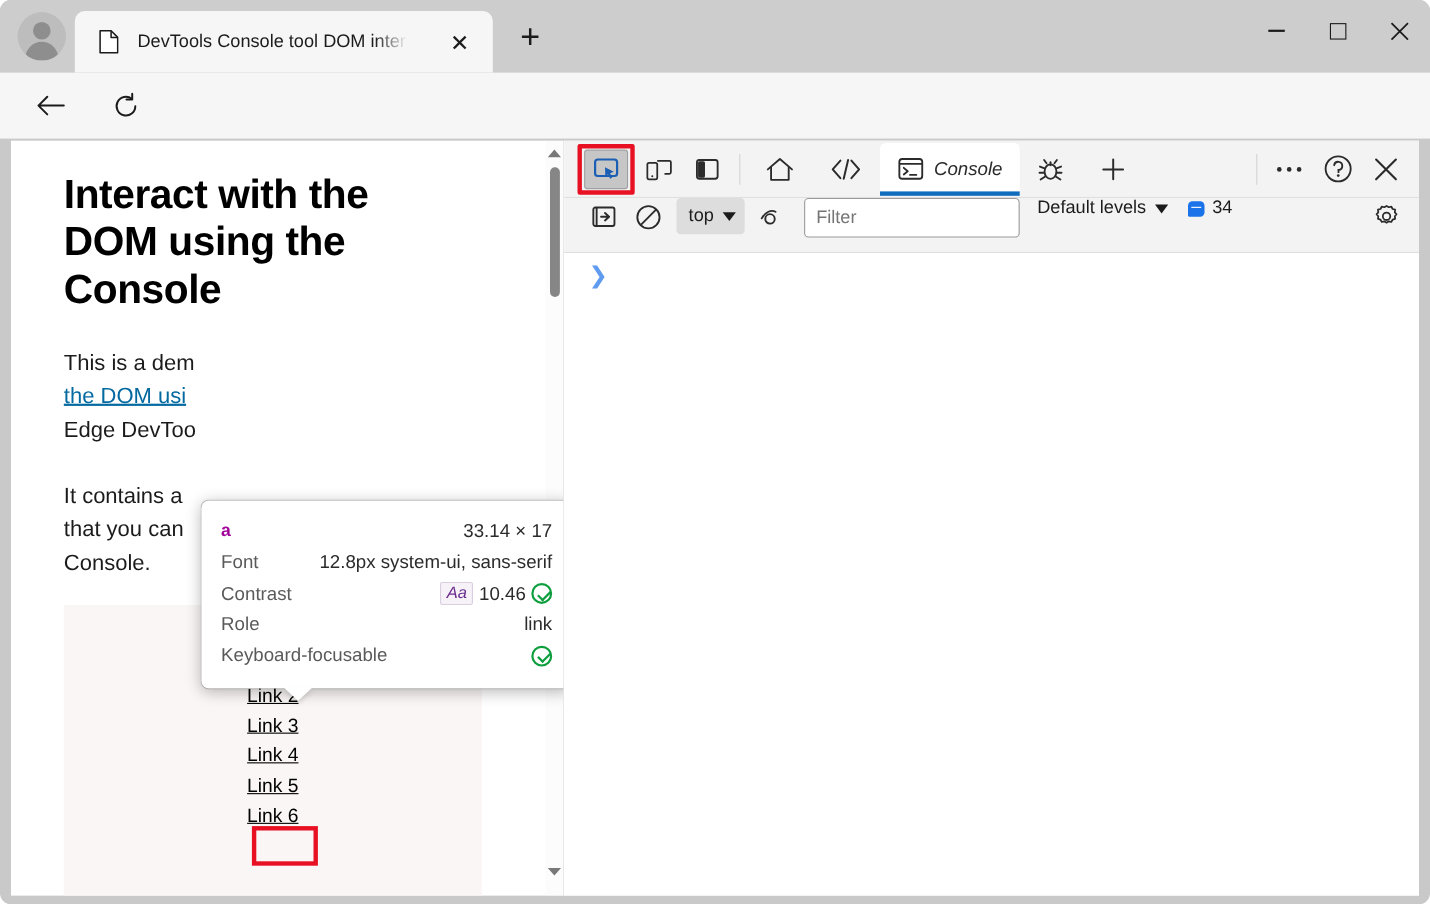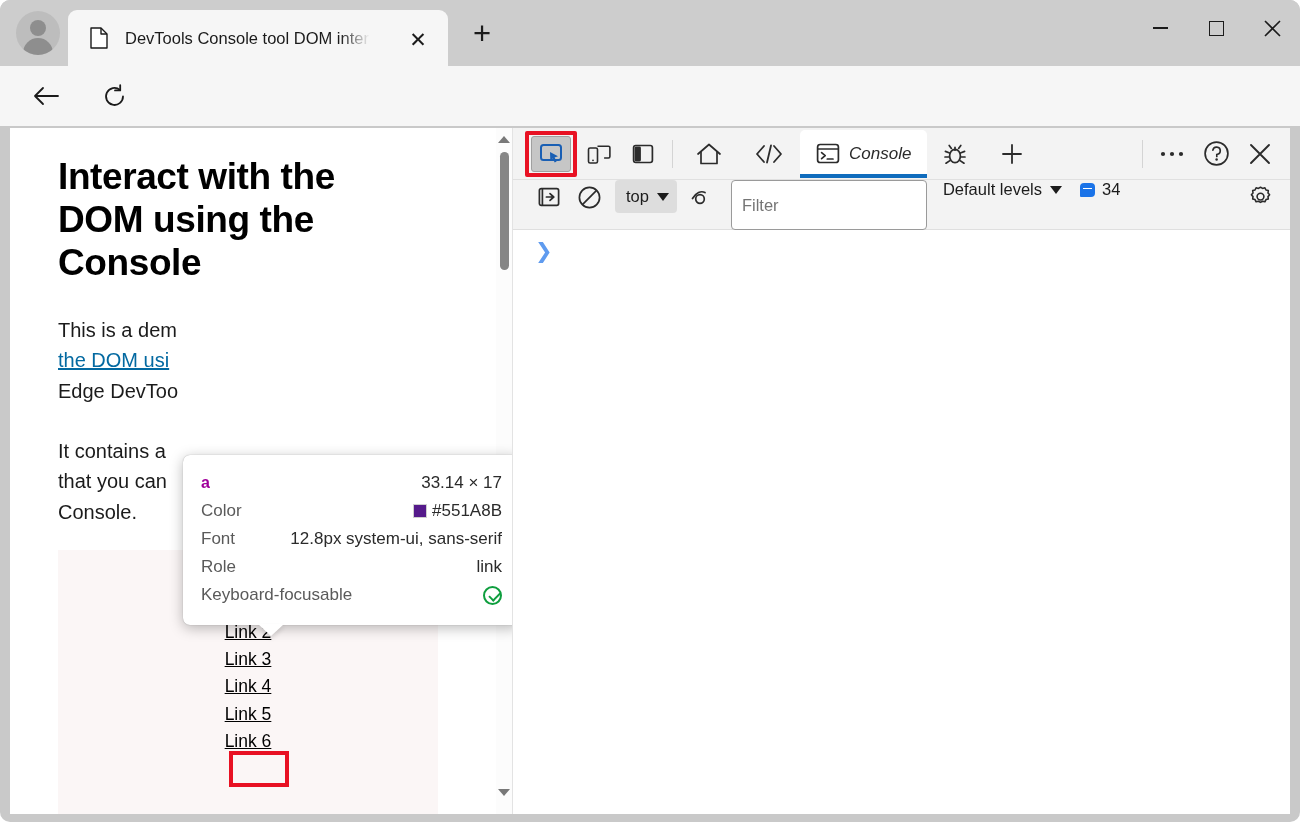--- a/index.html
+++ b/index.html
@@ -265,21 +265,21 @@
     color: #2b2b2b; flex: none;
   }
   .ctx-select {
     height: 33px; padding: 0 8px 0 11px;
     background: #dddddd; border-radius: 4px;
     display: flex; align-items: center; gap: 8px;
     font-size: 16.5px; color: #1b1b1b; margin: 0 6px; flex: none;
   }
   .caret { width: 0; height: 0; border-left: 6px solid transparent; border-right: 6px solid transparent; border-top: 8px solid #1b1b1b; }
   .filter-input {
-    width: 196px; height: 50px;
+    width: 196px; height: 36px;
     margin-left: 8px;
     border: 1px solid #9a9a9a; border-radius: 4px;
     background: #ffffff;
     font-size: 16.5px; color: #8a8a8a;
     padding: 0 10px;
     font-family: "Liberation Sans", sans-serif;
     flex: none;
   }
   .levels {
     display: flex; align-items: center; gap: 8px;
@@ -486,32 +486,33 @@
       </div>
 
       <div class="annot-link"></div>
 
       <div class="tooltip">
         <div class="tt-row">
           <span class="tt-tag">a</span>
           <span class="tt-dim">33.14 × 17</span>
         </div>
         <div class="tt-row">
-          <span class="tt-label">Color</span>
-          <span class="tt-value">
-            <i class="swatch"></i>
-              <span>#551A8B</span>
-          </span>
-        </div>
-        <div class="tt-row">
           <span class="tt-label">Font</span>
           <span class="tt-value">12.8px system-ui, sans-serif</span>
         </div>
 
 
+        <div class="tt-row">
+          <span class="tt-label">Contrast</span>
+          <span class="tt-value">
+            <i class="aa-badge">Aa</i>
+            <span>10.46</span>
+            <i class="check"></i>
+          </span>
+        </div>
         <div class="tt-row">
           <span class="tt-label">Role</span>
           <span class="tt-value">link</span>
         </div>
         <div class="tt-row">
           <span class="tt-label">Keyboard-focusable</span>
           <span class="tt-value">
             <i class="check"></i>
           </span>
         </div>

